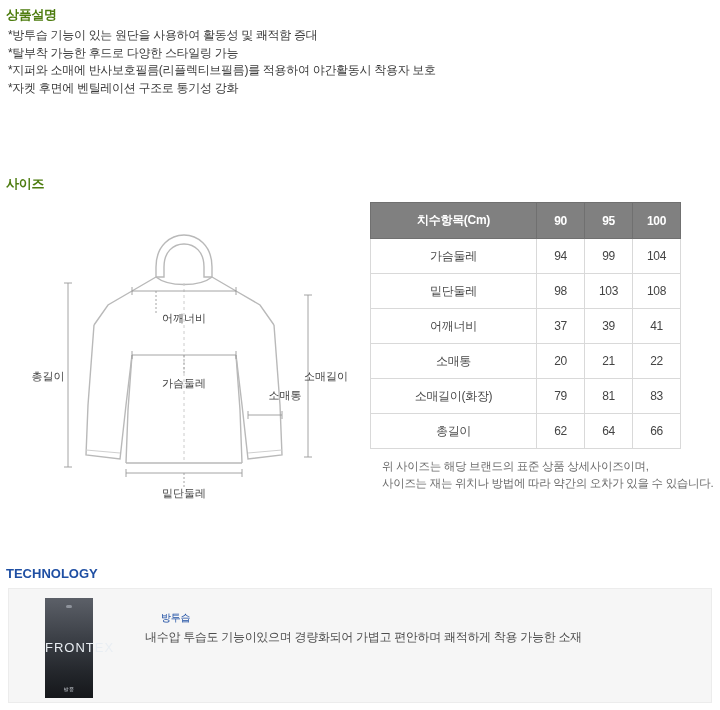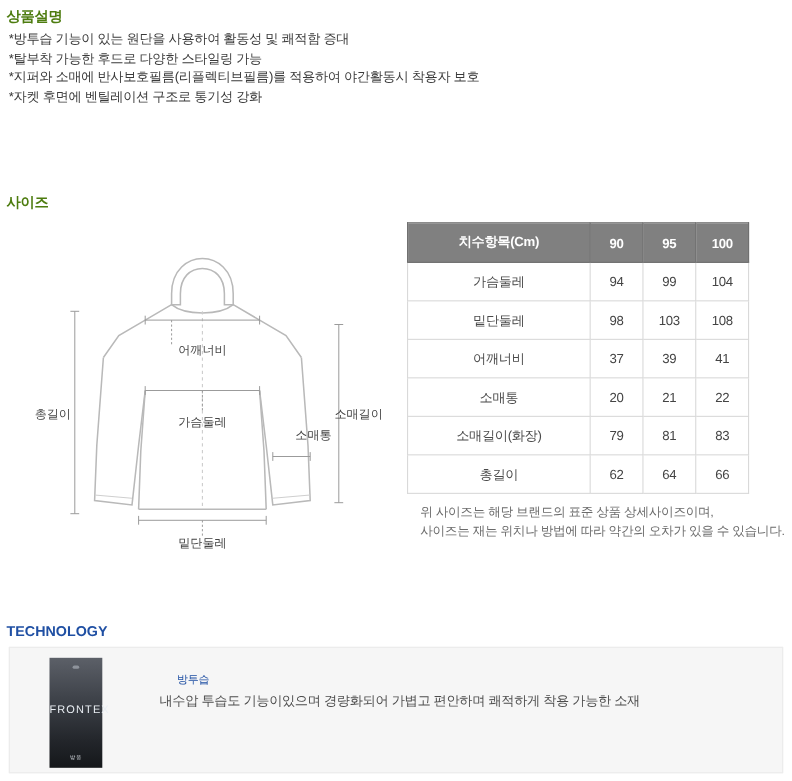--- a/index.html
+++ b/index.html
@@ -146,21 +146,21 @@
     border-radius: 2px;
     background: #8e939b;
   }
   #tech-thumb .thumb-brand {
     position: absolute;
     left: 0;
     top: 42px;
     width: 48px;
     text-align: center;
     color: #e9eef3;
-    font-size: 10px;
+    font-size: 13px;
     letter-spacing: 1px;
     font-family: "Liberation Sans", sans-serif;
   }
   #tech-thumb .thumb-sub {
     position: absolute;
     left: 0;
     bottom: 6px;
     width: 48px;
     text-align: center;
     color: #cfd4da;

